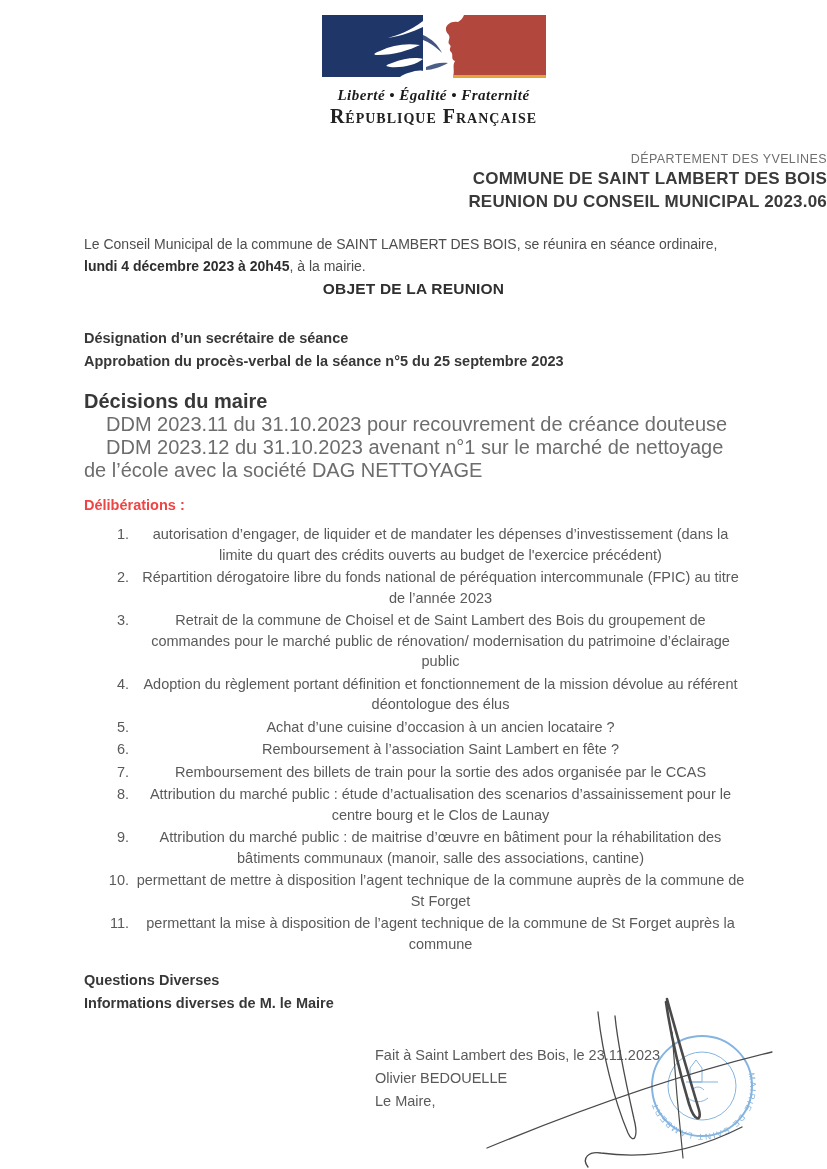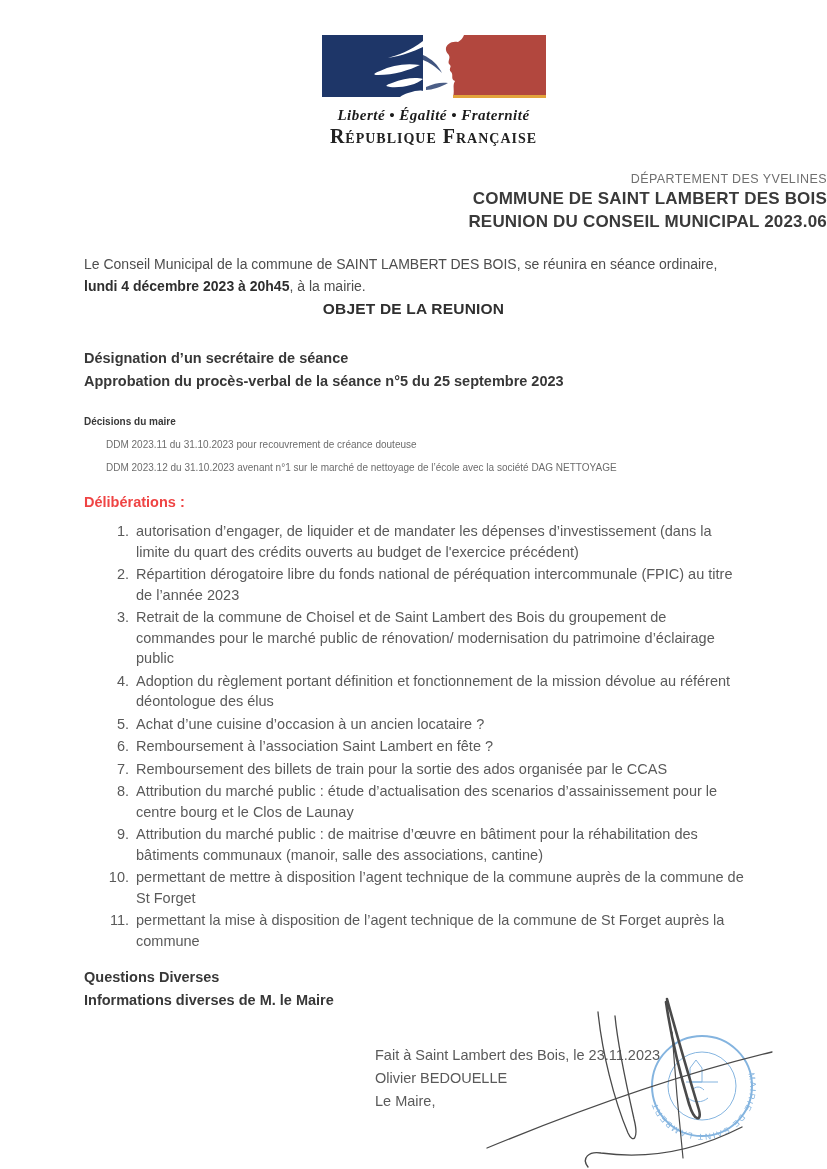--- a/index.html
+++ b/index.html
@@ -7,21 +7,21 @@
     position:relative;
     width:827px;height:1169px;
     margin:0 auto;
     background:#ffffff;
     font-family:"Liberation Sans",sans-serif;
     color:#4a4a4a;
     overflow:hidden;
     box-shadow:0 0 6px rgba(0,0,0,.25);
   }
   
-  .rep-header{padding-top:35px;text-align:center;margin-left:40px;}
+  .rep-header{padding-top:15px;text-align:center;margin-left:40px;}
   .motto{
     font-family:"Liberation Serif",serif;
     font-style:italic;font-weight:700;
     font-size:15px;color:#1c1c1c;
     margin-top:4px;letter-spacing:.5px;
   }
   .republique{
     font-family:"Liberation Serif",serif;
     font-variant:small-caps;
     font-size:20px;font-weight:600;
@@ -40,28 +40,28 @@
     margin:21px 82px 0 84px;
     font-size:14px;line-height:22px;color:#4d4d4d;
   }
   .intro b{color:#2f2f2f;}
   .objet{
     text-align:center;font-weight:700;font-size:15.5px;
     color:#2f2f2f;margin-top:3px;letter-spacing:.2px;
   }
   .prelims{margin:29px 82px 0 84px;font-size:14.5px;line-height:23px;
     color:#383838;font-weight:600;}
-  .decisions{margin:17px 82px 0 84px;font-size:10px;line-height:23px;}
+  .decisions{margin:17px 82px 0 84px;font-size:20px;line-height:23px;}
   .decisions .sec-title{color:#383838;font-weight:600;}
   .decisions .ditem{color:#6d6d6d;text-indent:22px;}
   .delibs-title{margin:15px 82px 0 84px;font-size:14.5px;
     color:#ef4444;font-weight:600;}
   ol.delibs{
     margin:11px 82px 0 84px;padding-left:49px;
-    font-size:14.5px;color:#5a5a5a;
+    font-size:14.5px;color:#5a5a5a;text-align:center;
   }
   ol.delibs li{
     line-height:20.5px;margin-bottom:2px;padding-left:3px;
   }
   .footer-lines{margin:15px 82px 0 84px;font-size:14.5px;line-height:23px;
     color:#383838;font-weight:600;}
   
   .sig-block{
     position:absolute;left:375px;top:1044px;
     font-size:14.5px;line-height:23px;color:#5a5a5a;

